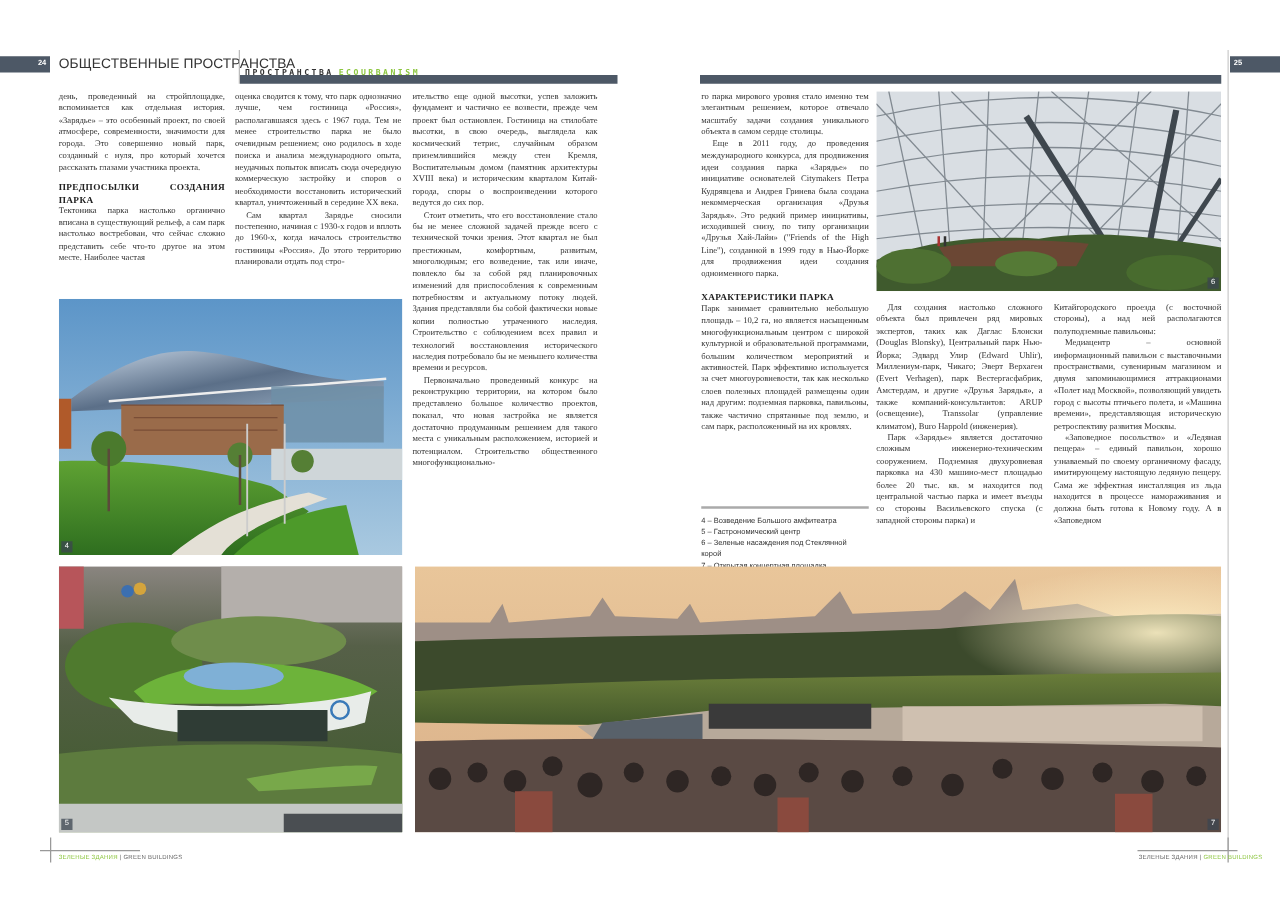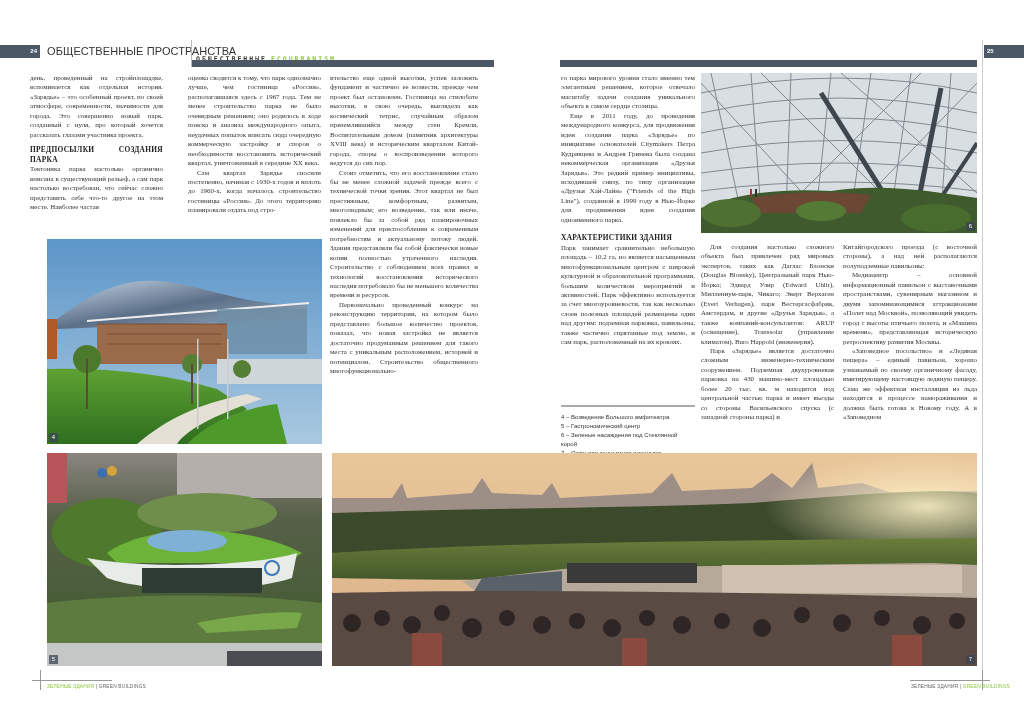--- a/index.html
+++ b/index.html
@@ -26,33 +26,33 @@
   .cropline { position:absolute; background:#999; }
 </style>
 </head>
 <body>
 
 <div class="abs bar" style="left:0;top:45px;width:40px;height:13px;">
   <span class="pagenum abs" style="right:3px;top:3px;">24</span>
 </div>
 <div class="abs section-title" style="left:47px;top:45px;">ОБЩЕСТВЕННЫЕ ПРОСТРАНСТВА</div>
 <div class="abs" style="left:196px;top:47px;">
-  <span class="rubric-ru">ОБЩЕСТВЕННЫЕ</span>
+  <span class="rubric-ru">ПРОСТРАНСТВА</span>
   <span class="rubric-en" style="">ECOURBANISM</span>
 </div>
 <div class="abs bar" style="left:192px;top:60px;width:302px;height:7px;"></div>
 <div class="abs" style="left:191px;top:40px;width:1px;height:27px;background:#bbb;"></div>
 
 <div class="abs bar" style="left:560px;top:60px;width:417px;height:7px;"></div>
 <div class="abs bar" style="left:984px;top:45px;width:40px;height:13px;">
   <span class="pagenum abs" style="left:3px;top:3px;">25</span>
 </div>
 <div class="abs" style="left:982px;top:40px;width:1px;height:640px;background:#ccc;"></div>
 
-<div class="col" style="left:30px;top:73px;width:133px;">
+<div class="col" style="left:47px;top:73px;width:133px;">
   <p class="noind">день, проведенный на стройплощадке, вспоминается как отдельная история. «Зарядье» – это особенный проект, по своей атмосфере, современности, значимости для города. Это совершенно новый парк, созданный с нуля, про который хочется рассказать глазами участника проекта.</p>
   <h3>ПРЕДПОСЫЛКИ СОЗДАНИЯ ПАРКА</h3>
   <p class="noind">Тектоника парка настолько органично вписана в существующий рельеф, а сам парк настолько востребован, что сейчас сложно представить себе что-то другое на этом месте. Наиболее частая</p>
 </div>
 <div class="col" style="left:188px;top:73px;width:133px;">
   <p class="noind">оценка сводится к тому, что парк однозначно лучше, чем гостиница «Россия», располагавшаяся здесь с 1967 года. Тем не менее строительство парка не было очевидным решением; оно родилось в ходе поиска и анализа международного опыта, неудачных попыток вписать сюда очередную коммерческую застройку и споров о необходимости восстановить исторический квартал, уничтоженный в середине XX века.</p>
   <p>Сам квартал Зарядье сносили постепенно, начиная с 1930-х годов и вплоть до 1960-х, когда началось строительство гостиницы «Россия». До этого территорию планировали отдать под стро-</p>
 </div>
 <div class="col" style="left:330px;top:73px;width:148px;">
   <p class="noind">ительство еще одной высотки, успев заложить фундамент и частично ее возвести, прежде чем проект был остановлен. Гостиница на стилобате высотки, в свою очередь, выглядела как космический тетрис, случайным образом приземлившийся между стен Кремля, Воспитательным домом (памятник архитектуры XVIII века) и историческим кварталом Китай-города, споры о воспроизведении которого ведутся до сих пор.</p>
@@ -124,21 +124,21 @@
     <path d="M150,170 C200,160 240,158 255,160 L250,175 L160,180 Z" fill="#78a84a"></path>
     <rect x="0" y="190" width="275" height="23" fill="#c4c7c5"></rect>
     <rect x="180" y="198" width="95" height="15" fill="#4a4e52"></rect>
   </svg>
   <div class="badge" style="left:2px;">5</div>
 </div>
 
 <div class="col" style="left:561px;top:73px;width:134px;">
   <p class="noind">го парка мирового уровня стало именно тем элегантным решением, которое отвечало масштабу задачи создания уникального объекта в самом сердце столицы.</p>
   <p>Еще в 2011 году, до проведения международного конкурса, для продвижения идеи создания парка «Зарядье» по инициативе основателей Citymakers Петра Кудрявцева и Андрея Гринева была создана некоммерческая организация «Друзья Зарядья». Это редкий пример инициативы, исходившей снизу, по типу организации «Друзья Хай-Лайн» ("Friends of the High Line"), созданной в 1999 году в Нью-Йорке для продвижения идеи создания одноименного парка.</p>
-  <h3 style="margin-top:9px;">ХАРАКТЕРИСТИКИ ЗДАНИЯ</h3>
+  <h3 style="margin-top:9px;">ХАРАКТЕРИСТИКИ ПАРКА</h3>
   <p class="noind">Парк занимает сравнительно небольшую площадь – 10,2 га, но является насыщенным многофункциональным центром с широкой культурной и образовательной программами, большим количеством мероприятий и активностей. Парк эффективно используется за счет многоуровневости, так как несколько слоев полезных площадей размещены один над другим: подземная парковка, павильоны, также частично спрятанные под землю, и сам парк, расположенный на их кровлях.</p>
 </div>
 
 <div class="abs" style="left:561px;top:405px;width:134px;">
   <div class="capline" style="margin-bottom:6px;"></div>
   <div class="captions">4 – Возведение Большого амфитеатра</div>
   <div class="captions">5 – Гастрономический центр</div>
   <div class="captions">6 – Зеленые насаждения под Стеклянной корой</div>
   <div class="captions">7 – Открытая концертная площадка</div>
 </div>

